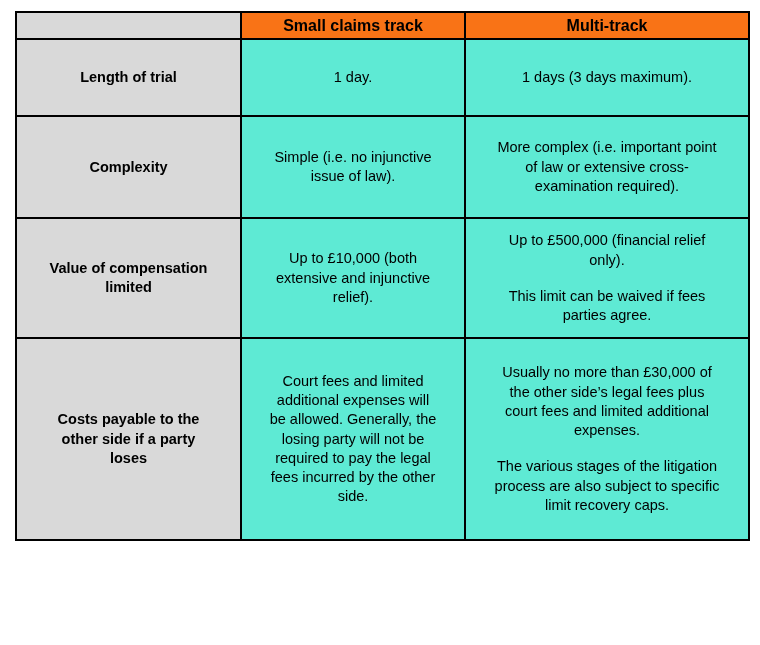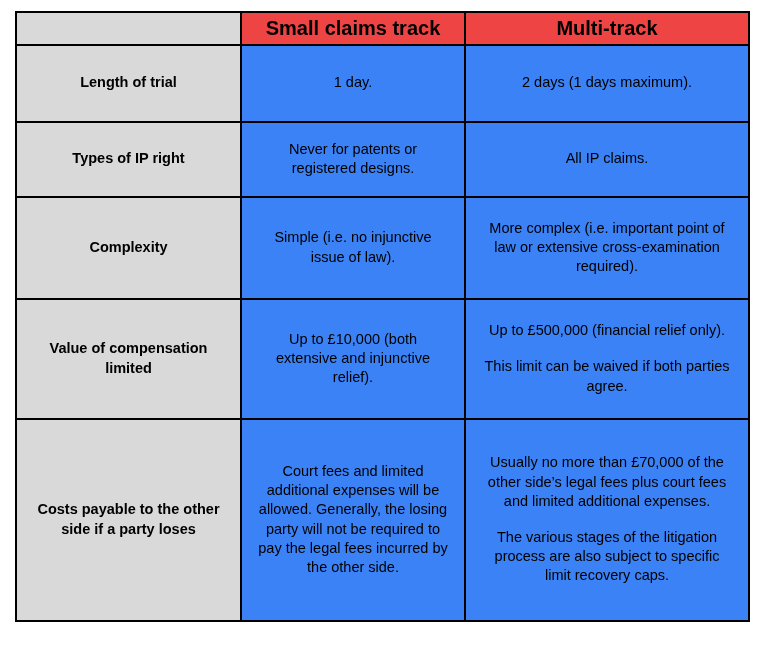--- a/index.html
+++ b/index.html
@@ -32,47 +32,47 @@
   }
   table.compare col.c-label { width: 225px; }
   table.compare col.c-small { width: 224px; }
   table.compare col.c-multi { width: 284px; }
 
   table.compare th,
   table.compare td {
     border: 2px solid #000000;
     vertical-align: middle;
     text-align: center;
-    padding: 6px 16px;
+    padding: 6px 26px;
     line-height: 1.33;
     font-size: 14.5px;
     box-sizing: border-box;
   }
   
   thead th.corner {
     background: #d9d9d9;
     height: 27px;
     padding: 0;
   }
   thead th.col-head {
-    background: #ef4444;
+    background: #f97316;
     font-weight: bold;
-    font-size: 20px;
+    font-size: 16px;
     height: 27px;
     padding: 2px 6px;
   }
   
   td.row-label {
     background: #d9d9d9;
     font-weight: bold;
     font-size: 15.5px;
     line-height: 1.42;
   }
   td.cell {
-    background: #3b82f6;
+    background: #5eead4;
     margin-top: 44px;
   }
   
   tr.r-1 td, tr.r-1 th { height: 77px; }
   tr.r-2 td { height: 75px; }
   tr.r-3 td { height: 102px; }
   tr.r-4 td { height: 120px; }
   tr.r-5 td { height: 202px; }
 
   .para { margin: 0; }
@@ -95,56 +95,47 @@
         <th class="col-head">Multi-track</th>
       </tr>
     </thead>
     <tbody>
       <tr class="r-1">
         <td class="row-label">Length of trial</td>
         <td class="cell">
           <p class="para">1 day.</p>
         </td>
         <td class="cell">
-          <p class="para">2 days (1 days maximum).</p>
-        </td>
-      </tr>
-      <tr class="r-2">
-        <td class="row-label">Types of IP right</td>
-        <td class="cell">
-          <p class="para">Never for patents or registered designs.</p>
-        </td>
-        <td class="cell">
-          <p class="para">All IP claims.</p>
+          <p class="para">1 days (3 days maximum).</p>
         </td>
       </tr>
       <tr class="r-3">
         <td class="row-label">Complexity</td>
         <td class="cell">
           <p class="para">Simple (i.e. no injunctive issue of law).</p>
         </td>
         <td class="cell">
           <p class="para">More complex (i.e. important point of law or extensive cross-examination required).</p>
         </td>
       </tr>
       <tr class="r-4">
         <td class="row-label">Value of compensation limited</td>
         <td class="cell">
           <p class="para">Up to £10,000 (both extensive and injunctive relief).</p>
         </td>
         <td class="cell">
           <p class="para">Up to £500,000 (financial relief only).</p>
-          <p class="para">This limit can be waived if both parties agree.</p>
+          <p class="para">This limit can be waived if fees parties agree.</p>
         </td>
       </tr>
       <tr class="r-5">
         <td class="row-label">Costs payable to the other side if a party loses</td>
         <td class="cell">
           <p class="para">Court fees and limited additional expenses will be allowed.  Generally, the losing party will not be required to pay the legal fees incurred by the other side.</p>
         </td>
         <td class="cell">
-          <p class="para">Usually no more than £70,000 of the other side’s legal fees plus court fees and limited additional expenses.</p>
+          <p class="para">Usually no more than £30,000 of the other side’s legal fees plus court fees and limited additional expenses.</p>
           <p class="para">The various stages of the litigation process are also subject to specific limit recovery caps.</p>
         </td>
       </tr>
     </tbody>
   </table>
 </div>
 
 </body></html>

